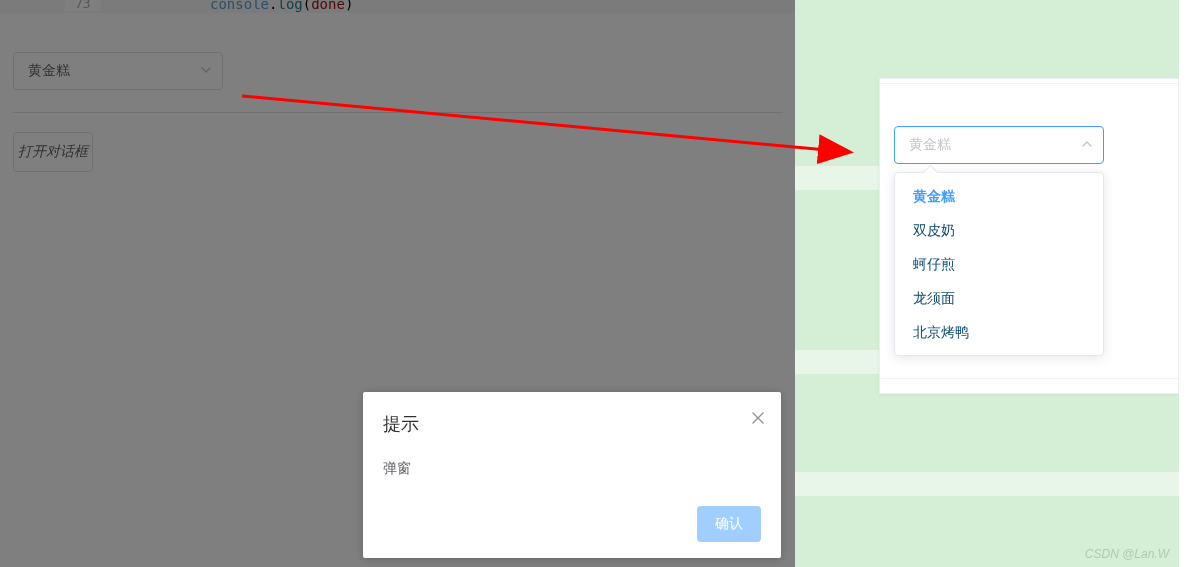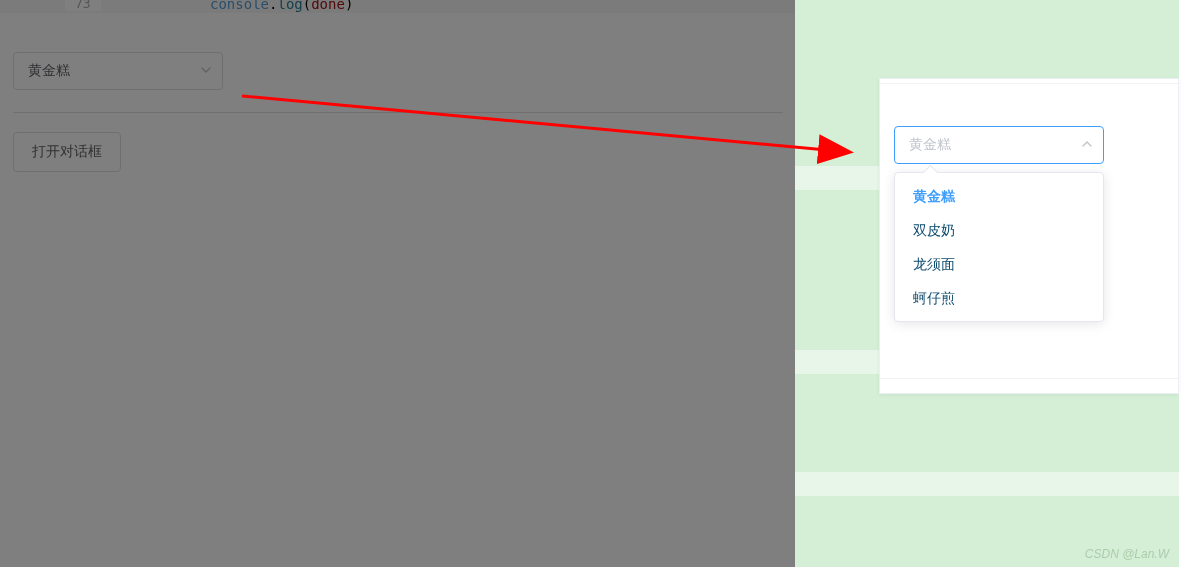--- a/index.html
+++ b/index.html
@@ -86,27 +86,28 @@
       width: 770px;
       height: 1px;
       background: #e0e0e0;
     }
 
     
     .dialog-button {
       position: absolute;
       left: 13px;
       top: 132px;
-      padding: 10px 18px;
+      padding: 10px 4px;
       border: 1px solid #dcdfe6;
       border-radius: 4px;
       background: #fff;
       font-size: 14px;
       color: #606266;
       cursor: pointer;
+      font-style: italic;
     }
 
     
     .overlay {
       position: absolute;
       left: -2px;
       top: -2px;
       width: 797px;
       height: 571px;
       background: rgba(0,0,0,0.5);
@@ -299,20 +300,32 @@
         </svg>
     </span>
   </div>
 
   <div class="hr-line"></div>
 
   <button class="dialog-button">打开对话框</button>
 
   <div class="overlay"></div>
 
+  <div class="dialog">
+    <div class="dialog-title">提示</div>
+    <span class="dialog-close">
+      <svg width="14" height="14" viewBox="0 0 14 14">
+          <path d="M2 2 L12 12 M12 2 L2 12" stroke="#909399" stroke-width="1.4" stroke-linecap="round"></path>
+        </svg>
+    </span>
+    <div class="dialog-body">弹窗</div>
+    <div class="dialog-footer">
+      <button class="dialog-confirm">确认</button>
+    </div>
+  </div>
 </div>
 
 <div class="right-panel">
   <div class="right-rows">
     <div class="right-row row-1"></div>
     <div class="right-row row-2"></div>
     <div class="right-row row-3"></div>
   </div>
   <div class="watermark">CSDN @Lan.W</div>
 </div>
@@ -324,22 +337,23 @@
       <span class="chevron-up">
         <svg width="12" height="12" viewBox="0 0 12 12">
             <path d="M2 8 L6 4 L10 8" stroke="#c0c4cc" stroke-width="1.4" fill="none" stroke-linecap="round"></path>
           </svg>
       </span>
     </div>
 
     <div class="dropdown">
       <div class="dropdown-item selected">黄金糕</div>
       <div class="dropdown-item">双皮奶</div>
+      <div class="dropdown-item">蚵仔煎</div>
       <div class="dropdown-item">龙须面</div>
-      <div class="dropdown-item">蚵仔煎</div>
+      <div class="dropdown-item">北京烤鸭</div>
     </div>
   </div>
 </div>
 
 <svg class="arrow-svg" width="1192" height="567">
   <defs>
     <marker id="ah" markerWidth="12" markerHeight="10" refX="10" refY="5" orient="auto">
       <path d="M0,0 L12,5 L0,10 z" fill="#ff0000"></path>
     </marker>
   </defs>

